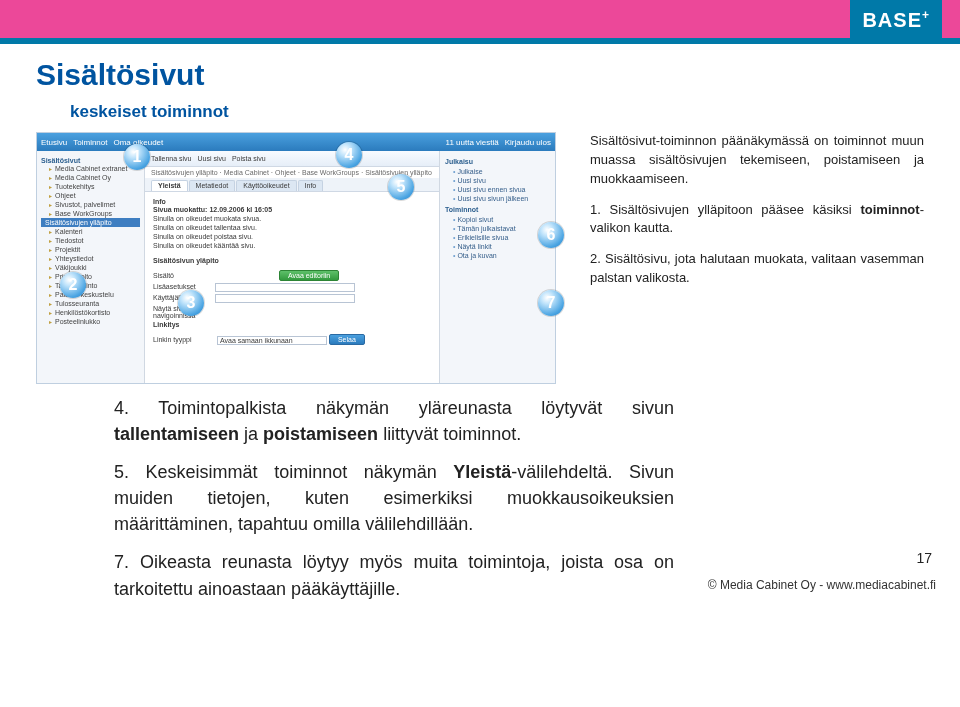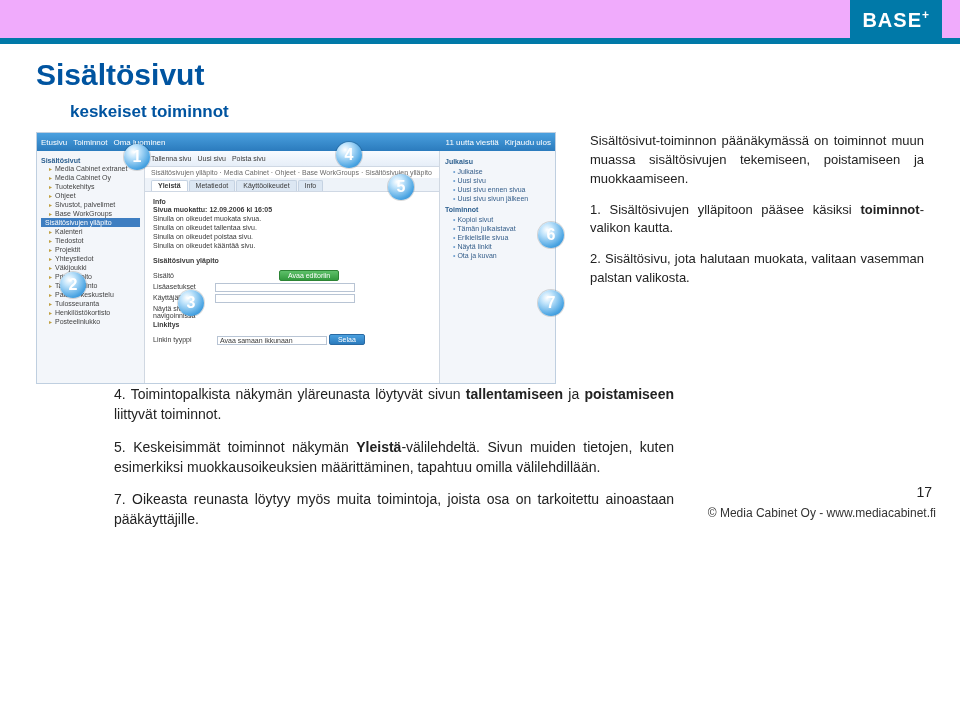--- a/index.html
+++ b/index.html
@@ -1,33 +1,33 @@
 <!DOCTYPE html>
 <html><head>
 <meta charset="utf-8">
 <style>
   * { box-sizing: border-box; margin: 0; padding: 0; }
   html, body { width: 960px; height: 707px; font-family: Arial, Helvetica, sans-serif; color: #222; background: #fff; overflow: hidden; }
-  .top-strip { position: relative; width: 100%; height: 44px; background: #f0abfc; }
+  .top-strip { position: relative; width: 100%; height: 44px; background: #ec4899; }
   .top-strip .logo { position: absolute; right: 18px; top: 0; height: 44px; background: #0079a8; color: #fff; font-weight: bold; font-size: 20px; padding: 8px 12px 0 12px; letter-spacing: 1px; }
   .top-strip .bar { position: absolute; left: 0; right: 0; bottom: 0; height: 6px; background: #0079a8; }
   .top-strip .logo .plus { font-size: 12px; vertical-align: super; }
 
   .page { padding: 14px 36px 0 36px; position: relative; }
   h1.main { color: #0054a0; font-size: 30px; font-weight: bold; margin-bottom: 10px; }
   h2.sub { color: #0054a0; font-size: 17px; font-weight: bold; margin: 2px 0 10px 34px; }
 
   .two-col { display: flex; gap: 22px; }
   .screenshot-col { width: 520px; position: relative; }
   .desc-col   { flex: 1; font-size: 13px; line-height: 1.45; text-align: justify; }
 
   .desc-col p { margin-bottom: 12px; margin-left: 12px; }
   .desc-col .kw { font-weight: bold; }
 
-  .below { width: 560px; margin: 0 0 0 78px; font-size: 14px; line-height: 1.45; text-align: justify; }
+  .below { width: 560px; margin: 11px 0 0 78px; font-size: 18px; line-height: 1.45; text-align: justify; }
   .below p { margin-bottom: 12px; }
   .below .kw { font-weight: bold; }
 
   
   .shot { width: 520px; height: 252px; border: 1px solid #bfcfe0; background: #fff; font-size: 7px; color: #3a3a3a; overflow: hidden; }
   .shot-hdr { height: 18px; background: linear-gradient(#4aa0df,#2b7bbd); display: flex; align-items: center; padding: 0 4px; color: #fff; gap: 6px; }
   .shot-hdr .t { font-size: 8px; }
   .shot-body { display: flex; height: 234px; }
   .shot-side { width: 108px; background: #f3f6fa; border-right: 1px solid #d0d8e2; padding: 3px 4px; }
   .shot-side .grp { font-weight: bold; color: #2b5e8e; margin-top: 3px; }
@@ -56,21 +56,21 @@
   .callout { position:absolute; width:26px; height:26px; border-radius:50%; background:radial-gradient(circle at 35% 30%, #fff 0%, #bfe3fb 25%, #4aa4e2 70%, #2b7bbd 100%); color:#fff; font-weight:bold; font-size:16px; display:flex; align-items:center; justify-content:center; box-shadow:0 0 0 1px rgba(0,0,0,.15); }
   .c1 { top:12px; left:88px; }
   .c2 { top:140px; left:24px; }
   .c3 { top:158px; left:142px; }
   .c4 { top:10px; left:300px; }
   .c5 { top:42px; left:352px; }
   .c6 { top:90px; right:-8px; }
   .c7 { top:158px; right:-8px; }
 
   .footer { position:absolute; right:24px; bottom:10px; font-size:12px; color:#333; }
-  .pagenum { position:absolute; right:28px; bottom:30px; font-size:14px; color:#222; }
+  .pagenum { position:absolute; right:28px; bottom:36px; font-size:14px; color:#222; }
 </style>
 </head>
 <body>
 
 <div class="top-strip">
   <div class="logo">
     <span>BASE</span><span class="plus">+</span>
   </div>
   <div class="bar"></div>
 </div>
@@ -79,21 +79,21 @@
   <h1 class="main">Sisältösivut</h1>
   <h2 class="sub">keskeiset toiminnot</h2>
 
   <div class="two-col">
     <div class="screenshot-col">
 
       <div class="shot">
         <div class="shot-hdr">
           <span class="t">Etusivu</span>
           <span class="t">Toiminnot</span>
-          <span class="t">Oma luominen</span>
+          <span class="t">Oma oikeudet</span>
           <span class="t" style="margin-left:auto">11 uutta viestiä</span>
           <span class="t">Kirjaudu ulos</span>
         </div>
         <div class="shot-body">
           <div class="shot-side">
             <div class="grp">Sisältösivut</div>
             <div class="it">Media Cabinet extranet</div>
             <div class="it">Media Cabinet Oy</div>
             <div class="it">Tuotekehitys</div>
             <div class="it">Ohjeet</div>

